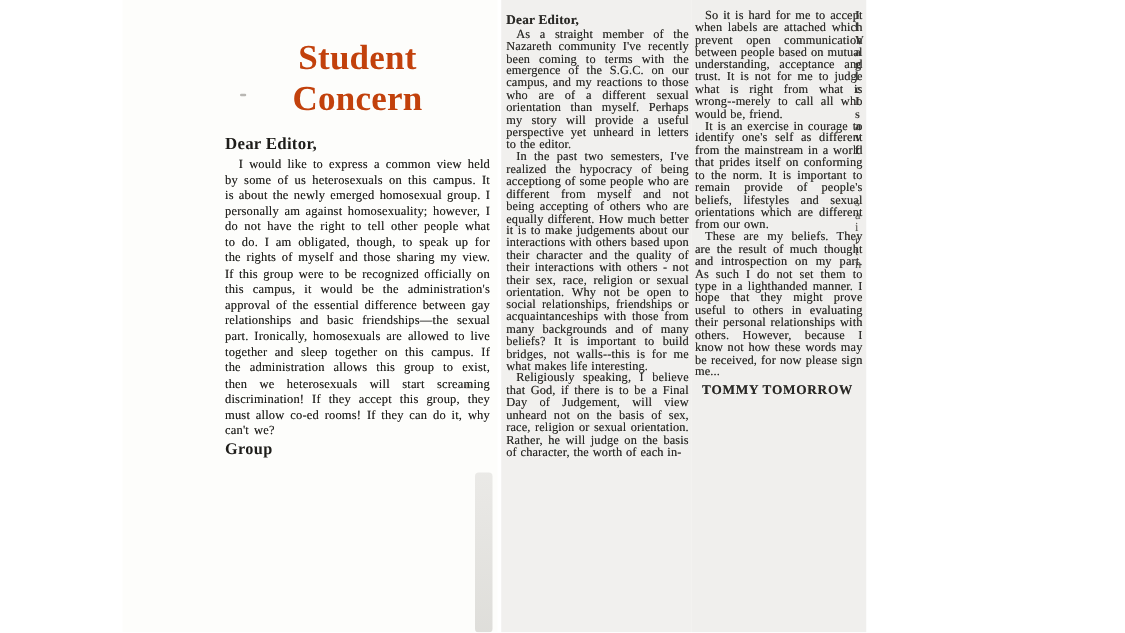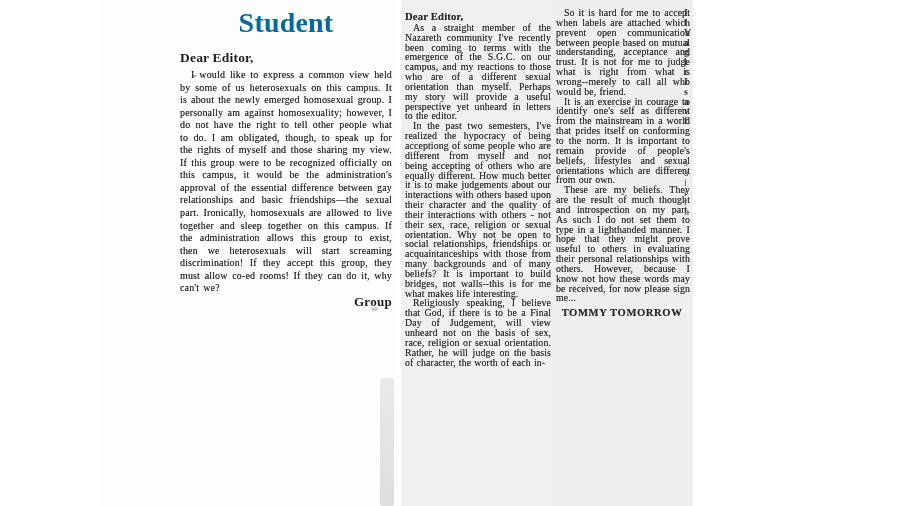--- a/index.html
+++ b/index.html
@@ -11,28 +11,28 @@
   .scan-left{position:absolute;left:98px;top:0;width:300px;height:506px;background:#fdfdfb;}
   .scan-mid{position:absolute;left:401px;top:0;width:152px;height:506px;background:#f1f0ee;}
   .scan-right{position:absolute;left:553px;top:0;width:140px;height:506px;background:#f0efed;}
   .shadow-band{position:absolute;left:380px;top:378px;width:14px;height:128px;
     background:linear-gradient(to bottom,#e7e6e3,#d9d8d4);border-radius:3px;opacity:.85;}
   .speck1{position:absolute;left:192px;top:75px;width:5px;height:2px;background:#b9b7b3;border-radius:1px;}
   .speck2{position:absolute;left:371px;top:307px;width:7px;height:4px;background:#cfcdc9;border-radius:2px;}
 
   
   .clip1{position:absolute;left:180px;top:0;width:212px;color:#1e1d1a;}
-  .clip1 .title{padding-top:6px;text-align:center;font-weight:bold;font-size:28px;
-    line-height:33px;color:#0369a1;letter-spacing:.2px;}
+  .clip1 .title{padding-top:30px;text-align:center;font-weight:bold;font-size:28px;
+    line-height:33px;color:#c2410c;letter-spacing:.2px;}
   .clip1 .salutation{margin-top:11px;font-weight:bold;font-size:13.5px;letter-spacing:.2px;}
   .clip1 .body{margin-top:3px;font-size:10px;line-height:12.55px;text-align:justify;
     text-indent:11px;letter-spacing:.15px;word-spacing:1.4px;text-shadow:0 0 .3px rgba(30,29,26,.55);}
   .clip1 .sig{font-weight:bold;font-size:13px;line-height:13.4px;letter-spacing:.3px;}
   .clip1 .sig-l1{text-align:justify;text-align-last:justify;}
-  .clip1 .sig-l2{text-align:right;}
+  .clip1 .sig-l2{text-align:left;}
 
   
   .smallcol{position:absolute;color:#2a2926;font-size:9.9px;line-height:9.85px;
     text-shadow:0 0 .3px rgba(42,41,38,.6);}
   .smallcol p{margin:0;text-align:justify;text-indent:8px;letter-spacing:.1px;word-spacing:.5px;}
   .smallcol p.no-indent{text-indent:0;}
   .clip2colA{left:405px;top:12px;width:146px;}
   .clip2colB{left:556px;top:8px;width:134px;}
   .clip2colA .salutation{font-weight:bold;font-size:10.6px;margin-bottom:1px;letter-spacing:.2px;}
   .clip2colB .sig{margin-top:5px;text-align:center;font-weight:bold;font-size:10.6px;
@@ -53,20 +53,21 @@
   <div class="scan-left"></div>
   <div class="scan-mid"></div>
   <div class="scan-right"></div>
   <div class="shadow-band"></div>
   <div class="speck1"></div>
   <div class="speck2"></div>
 
   <div class="clip1">
     <div class="title">
       <div>Student</div>
+      <div>Concern</div>
     </div>
     <div class="salutation">Dear Editor,</div>
     <div class="body">I would like to express a common view held by some of us heterosexuals on this campus. It is about the newly emerged homosexual group. I personally am against homosexuality; however, I do not have the right to tell other people what to do. I am obligated, though, to speak up for the rights of myself and those sharing my view. If this group were to be recognized officially on this campus, it would be the administration's approval of the essential difference between gay relationships and basic friendships—the sexual part. Ironically, homosexuals are allowed to live together and sleep together on this campus. If the administration allows this group to exist, then we heterosexuals will start screaming discrimination! If they accept this group, they must allow co-ed rooms! If they can do it, why can't we?</div>
     <div class="sig">
       <div class="sig-l2">Group</div>
     </div>
   </div>
 
   <div class="smallcol clip2colA">
     <div class="salutation">Dear Editor,</div>

